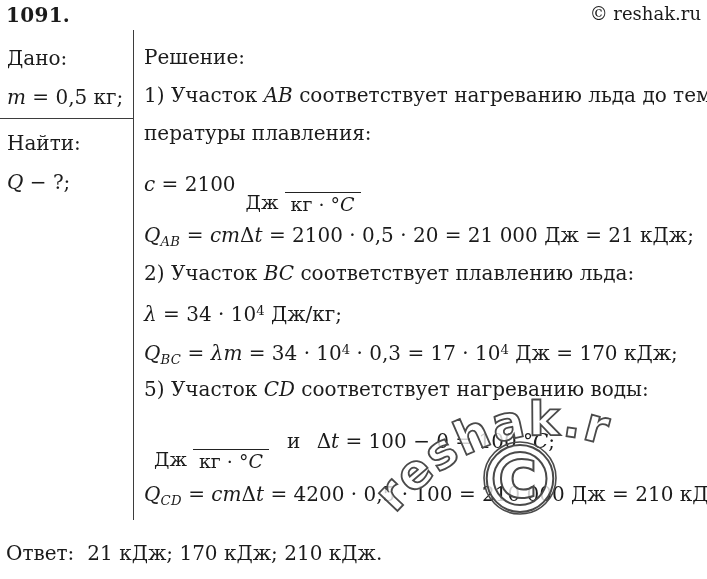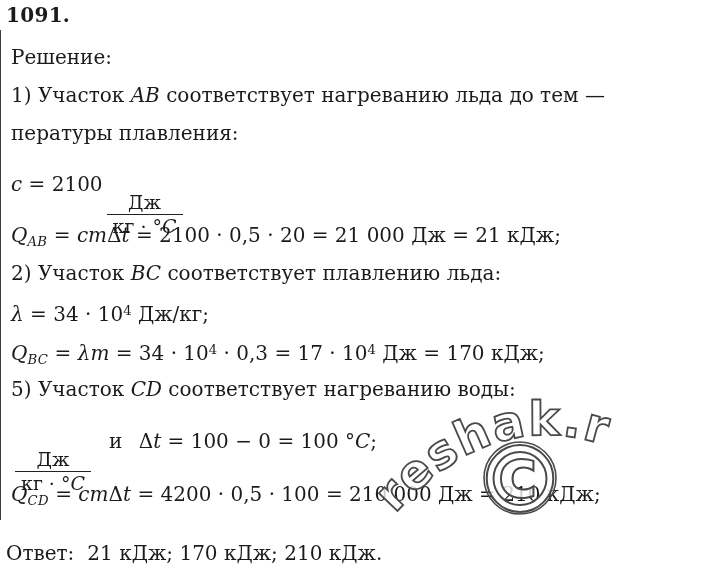--- a/index.html
+++ b/index.html
@@ -46,21 +46,21 @@
   .r-line.tall2 { line-height: 66px; height: 66px; }
 
   
   .tok-p { font-style: normal; }
   .tok-v { font-style: italic; }
   .tok-s { font-style: italic; font-size: 0.66em; vertical-align: -0.28em; letter-spacing: .4px; }
   .tok-u { font-style: normal; font-size: 0.66em; vertical-align: 0.45em; }
 
   
   .frac {
-    display: inline-flex; flex-direction: column; align-items: center;
+    display: inline-flex; flex-direction: row; align-items: center;
     vertical-align: -0.95em; line-height: 1.12;
     margin: 0 8px 0 4px; font-size: 19px;
   }
   .frac .num { padding: 0 6px 1px; }
   .frac .den { border-top: 1.6px solid #222; padding: 1px 6px 0; }
 
   
   .answer { margin: 21px 0 0 6px; font-size: 20px; white-space: nowrap; }
   .answer .answer-value { margin-left: 13px; text-align: center; }
 
@@ -84,24 +84,32 @@
   }
   .wm-ring { fill: none; stroke: #4a4a4a; stroke-width: 1.6px; }
 </style>
 </head>
 <body>
 
 <div class="sheet">
 
   <div class="header">
     <div class="problem-number">1091.</div>
+    <div class="copyright">© reshak.ru</div>
   </div>
 
   <div class="main">
 
+    <div class="given-col">
+      <div class="g-line first">Дано:</div>
+      <div class="g-line"><span class="tok-v">m</span><span class="tok-p"> = 0,5 кг;</span></div>
+      <div class="divider-h"></div>
+      <div class="g-line first">Найти:</div>
+      <div class="g-line"><span class="tok-v">Q</span><span class="tok-p"> − ?;</span></div>
+    </div>
 
     <div class="solution-col">
       <div class="r-line">Решение:</div>
 
       <div class="r-line"><span class="tok-p">1) Участок </span><span class="tok-v">AB</span><span class="tok-p"> соответствует нагреванию льда до тем —</span></div>
       <div class="r-line">пературы плавления:</div>
 
       <div class="r-line tall">
         <span><span class="tok-v">c</span><span class="tok-p"> = 2100</span></span><span class="frac">
             <span class="num"><span class="tok-p">Дж</span></span>

